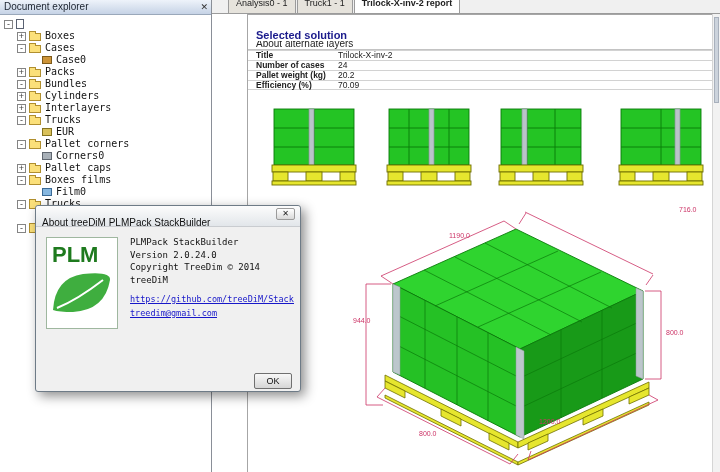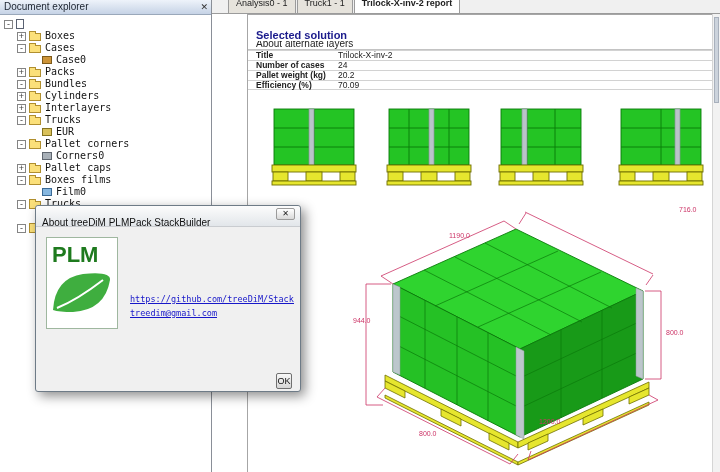--- a/index.html
+++ b/index.html
@@ -74,21 +74,21 @@
   #email-link{top:80px;}
   #dialog-desc{position:absolute;left:94px;top:98px;width:164px;height:40px;background:#fff;
     border:1px solid #828790;padding:2px 14px 2px 3px;line-height:11px;}
   #desc-scroll{position:absolute;right:0;top:0;bottom:0;width:11px;border-left:1px solid #c4c4c4;background:#ececec;}
   .scroll-btn{position:absolute;left:0;width:10px;height:9px;background:#e0e0e0;border:1px solid #b0b0b0;}
   .scroll-btn.up{top:0;}
   .scroll-btn.down{bottom:0;}
   .scroll-btn::after{content:'';position:absolute;left:2px;border-left:3px solid transparent;border-right:3px solid transparent;}
   .scroll-btn.up::after{top:2px;border-bottom:4px solid #555;}
   .scroll-btn.down::after{top:2px;border-top:4px solid #555;}
-  #ok-button{position:absolute;right:8px;bottom:6px;width:16px;height:16px;border:1px solid #707070;border-radius:2px;
+  #ok-button{position:absolute;right:8px;bottom:6px;width:38px;height:16px;border:1px solid #707070;border-radius:2px;
     background:linear-gradient(#f8f8f8,#d6d6d6);font-size:9px;text-align:center;line-height:14px;
     font-family:"Liberation Sans",sans-serif;color:#111;}
 </style>
 </head>
 <body>
 
 <div id="explorer">
   <div id="explorer-header">
     <span>Document explorer</span>
     <span id="explorer-close">✕</span>
@@ -394,17 +394,23 @@
     <span id="dialog-close">✕</span>
   </div>
   <div id="dialog-body">
     <div id="dialog-logo">
       <svg width="70" height="78" viewBox="0 0 70 78">
         <text x="5" y="24" font-family="Liberation Sans, sans-serif" font-size="22" font-weight="bold" fill="#1e7a1e">PLM</text>
         <path d="M 6 72 Q 8 40 36 36 Q 64 33 63 42 Q 58 72 26 74 Q 12 74 6 72 Z" fill="#3fae3f"></path>
         <path d="M 10 70 Q 30 62 56 42" stroke="#ffffff" stroke-width="2" fill="none"></path>
       </svg>
     </div>
+    <div id="dialog-text">
+      <div class="line">PLMPack StackBuilder</div>
+      <div class="line">Version 2.0.24.0</div>
+      <div class="line">Copyright TreeDim © 2014</div>
+      <div class="line">treeDiM</div>
+    </div>
     <a class="dlg-link" id="repo-link">https://github.com/treeDiM/StackBuilder/rele</a>
     <a class="dlg-link" id="email-link">treedim@gmail.com</a>
     <div id="ok-button">OK</div>
   </div>
 </div>
 
 </body></html>

